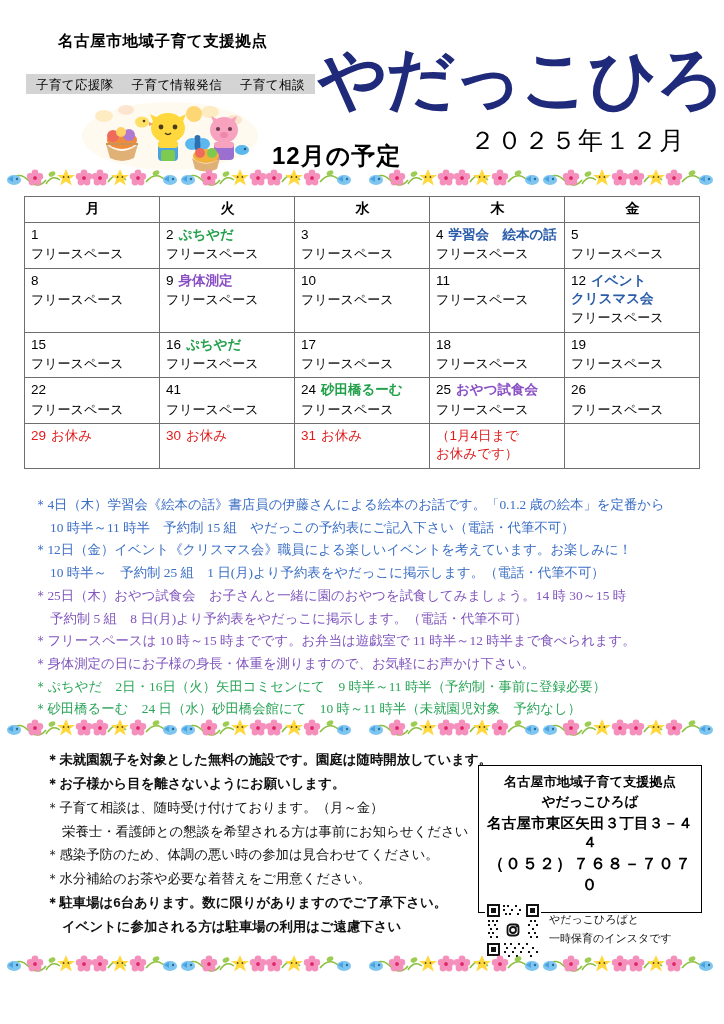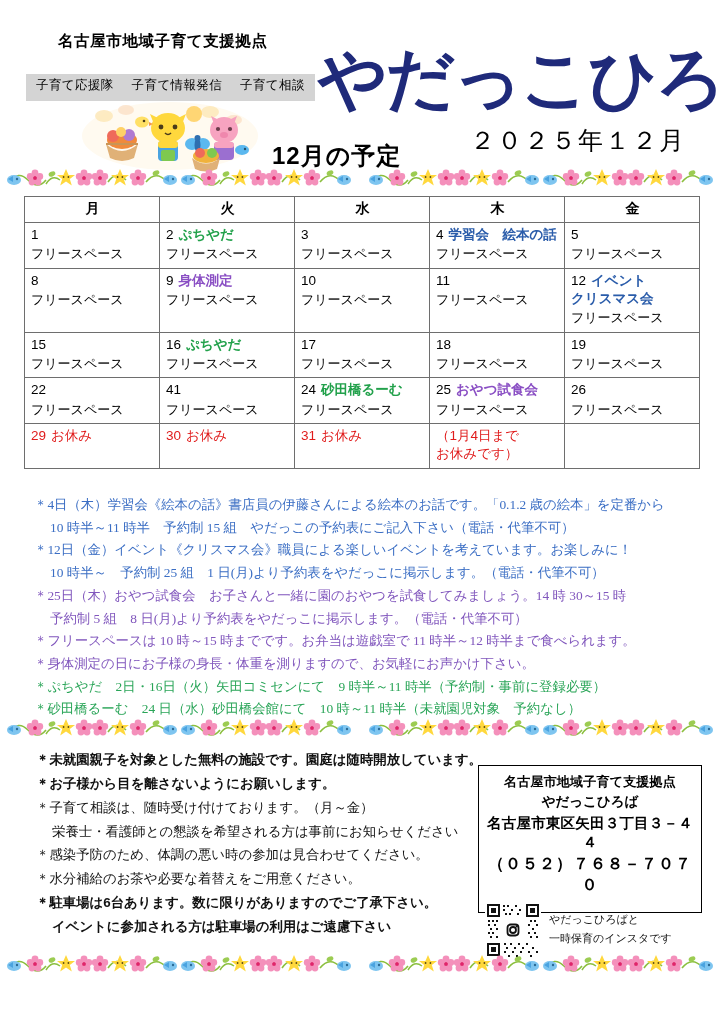--- a/index.html
+++ b/index.html
@@ -21,21 +21,21 @@
 
   .org-title {
     position: absolute; left: 58px; top: 31px;
     font-size: 15.5px; font-weight: bold; letter-spacing: .6px;
     white-space: nowrap;
   }
 
   .tagline-bar {
     position: absolute; left: 26px; top: 74px;
     background: #d4d4d4;
-    padding: 3px 10px 7px 10px;
+    padding: 3px 10px 0 10px;
     font-size: 12.5px; letter-spacing: .4px;
     white-space: nowrap;
   }
   .tagline-bar span { margin-right: 14px; }
   .tagline-bar span:last-child { margin-right: 0; }
 
   
   .brand-logo {
     position: absolute; left: 318px; top: 36px;
     width: 388px; height: 86px;
@@ -106,21 +106,21 @@
   .notes-colored p { margin: 0 0 1px 0; font-family: Liberation Serif, serif; }
   .notes-colored .ind1 { padding-left: 16px; }
   .n-blue   { color: #3b6ec4; }
   .n-purple { color: #8157bd; }
   .n-green  { color: #2aa558; }
 
   .fb-mid { position: absolute; left: 0; top: 716px; width: 724px; }
 
   
   .notes-black {
-    position: absolute; left: 36px; top: 748px; width: 450px;
+    position: absolute; left: 46px; top: 748px; width: 450px;
     font-size: 13.4px; line-height: 1.78;
     color: #111;
   }
   .notes-black p { margin: 0; }
   .notes-black .ind1 { padding-left: 16px; }
 
   
   .contact-box {
     position: absolute; left: 478px; top: 765px;
     width: 224px; height: 148px;

